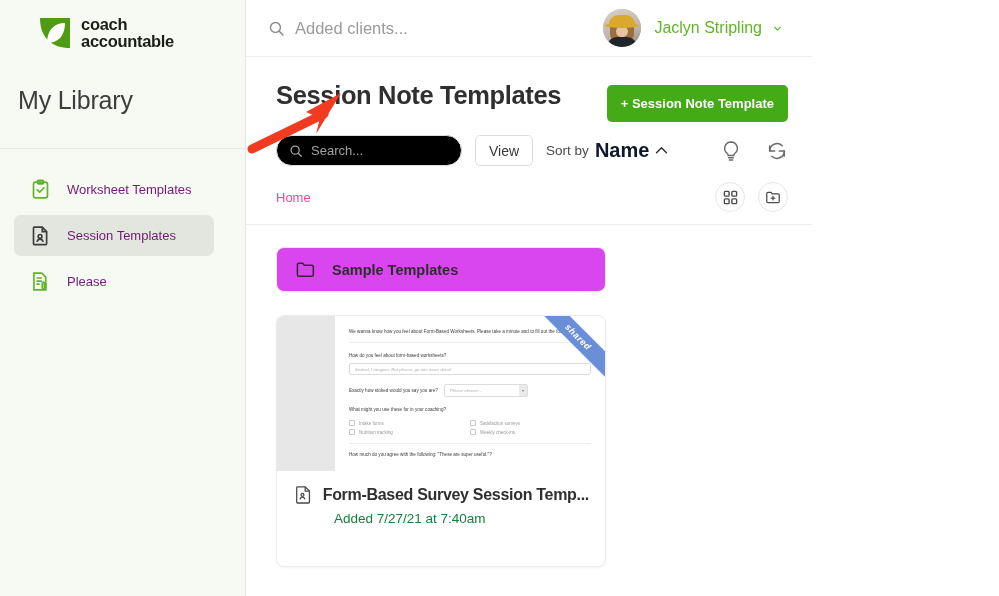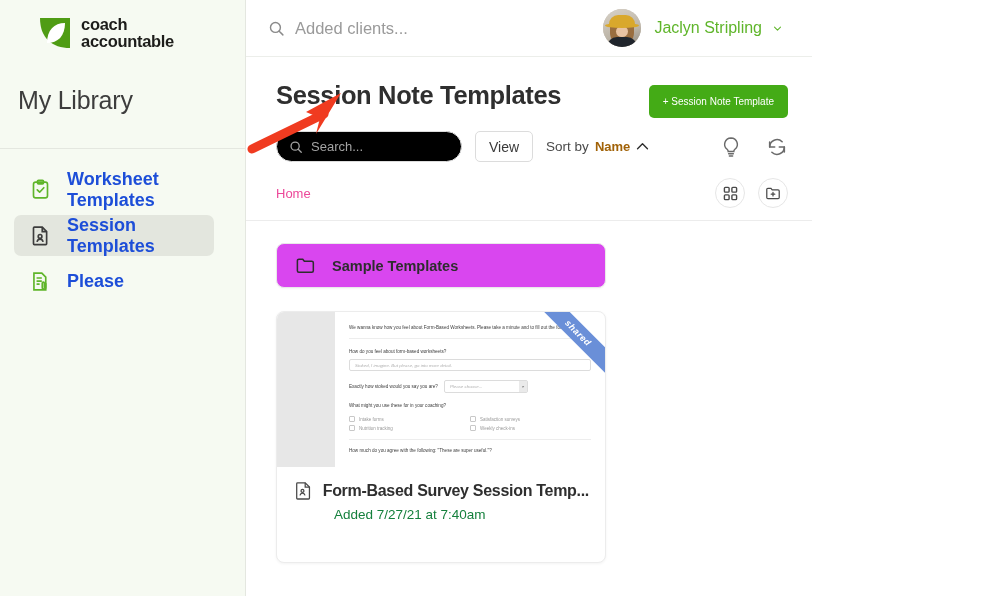--- a/index.html
+++ b/index.html
@@ -38,21 +38,21 @@
   }
   .nav { padding-top: 20px; }
   .nav-item {
     display: flex; align-items: center; gap: 16px;
     height: 41px; margin: 0 31px 5px 14px;
     padding-left: 16px; border-radius: 7px;
     cursor: pointer;
   }
   .nav-item.active { background: #e3e6de; }
   .nav-icon { width: 21px; height: 21px; flex: 0 0 21px; display: block; }
-  .nav-label { font-size: 18px; color: #1d4ed8; font-weight: bold; }
+  .nav-label { font-size: 13px; color: #701a75; }
 
   
   .main { flex: 1; position: relative; height: 596px; background: #fff; }
 
   .topbar {
     height: 57px; border-bottom: 1px solid #eceeea;
     display: flex; align-items: center; padding: 0 22px 0 22px;
   }
   .search-clients { display: flex; align-items: center; gap: 10px; }
   .search-clients .txt {
@@ -78,21 +78,21 @@
     display: flex; align-items: flex-start;
     padding: 24px 24px 0 30px; position: relative;
   }
   .page-title {
     font-size: 25.5px; color: #2f2f2f; font-weight: bold;
     letter-spacing: -0.35px;
   }
   .page-head-spacer { flex: 1; }
   .primary-btn {
     background: #44ab16; color: #fff;
-    font-size: 10px; font-weight: normal;
+    font-size: 13px; font-weight: bold;
     border: none; border-radius: 5px;
     padding: 11px 14px; cursor: pointer; white-space: nowrap;
     margin-top: 4px;
   }
 
   .toolbar {
     display: flex; align-items: center;
     padding: 13px 24px 0 30px; gap: 13px;
   }
   .search-box {
@@ -101,21 +101,21 @@
     gap: 8px; padding: 0 12px; background: #000000;
   }
   .search-box .ph { font-size: 13px; color: #a3a3a3; }
   .view-btn {
     height: 31px; border: 1px solid #dcdcdc; border-radius: 5px;
     background: #fff; font-size: 14px; color: #3a3a3a;
     padding: 0 13px; cursor: pointer;
   }
   .sort-wrap { display: flex; align-items: center; gap: 6px; cursor: pointer; }
   .sort-label { font-size: 13.5px; color: #4a4a4a; }
-  .sort-value { font-size: 13px; color: #a16207; font-weight: bold; }
+  .sort-value { font-size: 20px; color: #0f172a; font-weight: bold; }
   .toolbar-spacer { flex: 1; }
   .icon-btn { cursor: pointer; display: flex; align-items: center; }
 
   .crumb-row {
     display: flex; align-items: center;
     padding: 16px 24px 0 30px; gap: 10px;
   }
   .crumb { font-size: 13px; color: #ec4899; cursor: pointer; }
   .crumb-spacer { flex: 1; }
   .round-btn {

